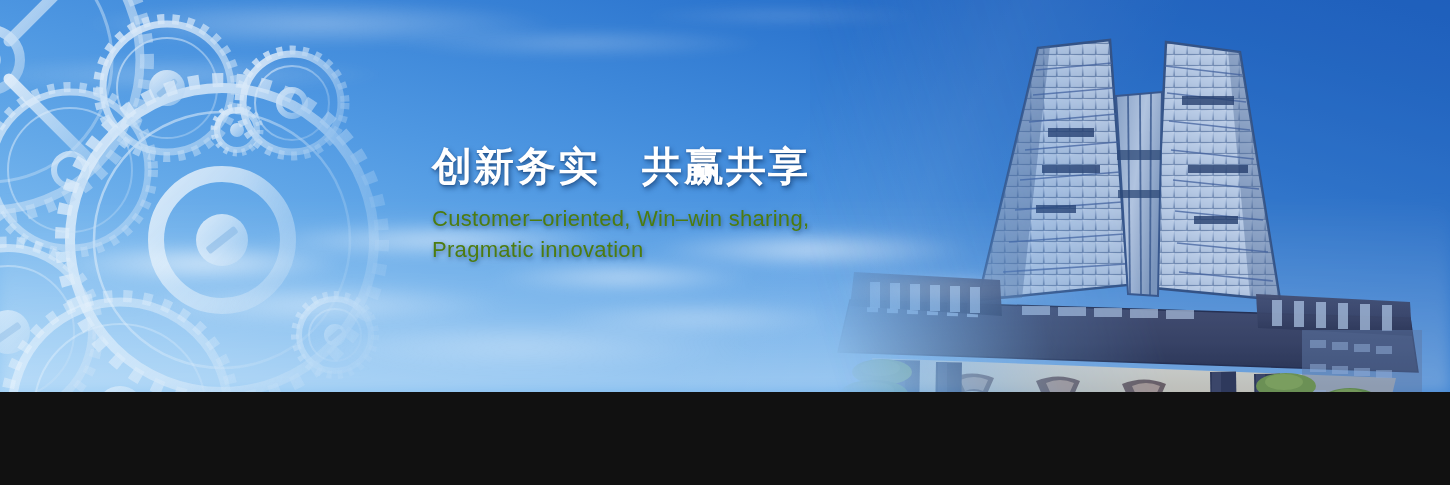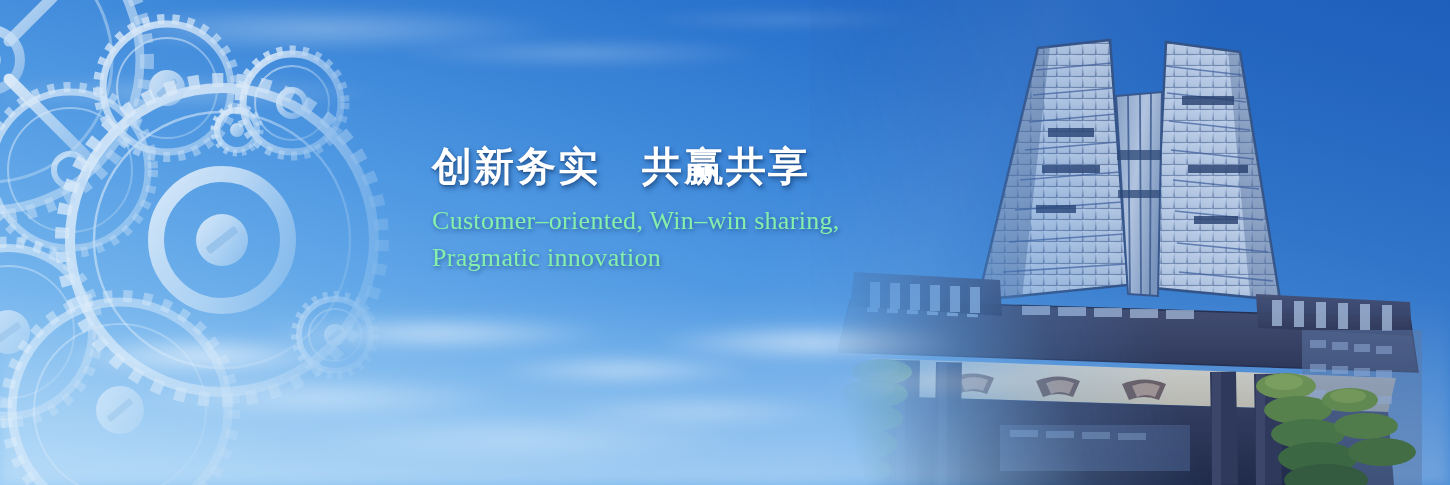--- a/index.html
+++ b/index.html
@@ -1,21 +1,21 @@
 <!DOCTYPE html>
 <html><head>
 <meta charset="utf-8">
 <style>
   * { margin:0; padding:0; box-sizing:border-box; }
   html,body { background:#111; }
   .banner{
     position:relative;
-    width:1450px; height:485px;
+    width:1450px; height:392px;
     overflow:hidden;
-    font-family:Liberation Serif, serif;
+    font-family:Liberation Sans, sans-serif;
   }
 
   
   .sky{
     position:absolute; inset:0;
     background:
       linear-gradient(118deg,
         rgba(255,255,255,.00) 52%,
         rgba(255,255,255,.06) 62%,
         rgba(255,255,255,.00) 72%),
@@ -81,22 +81,22 @@
   .headline{
     color:#fff;
     font-size:40px;
     font-weight:bold;
     letter-spacing:2px;
     line-height:1.33;
     text-shadow:2px 3px 5px rgba(10,45,95,.55), 0 1px 2px rgba(10,45,95,.45);
     white-space:pre;
   }
   .subline{
-    color:#86efac;
-    font-size:26px;
+    color:#4d7c0f;
+    font-size:22px;
     font-weight:500;
     letter-spacing:.3px;
     line-height:1.42;
     margin-top:10px;
     text-shadow:1px 2px 4px rgba(10,45,95,.50);
   }
 </style>
 </head>
 <body>
 

